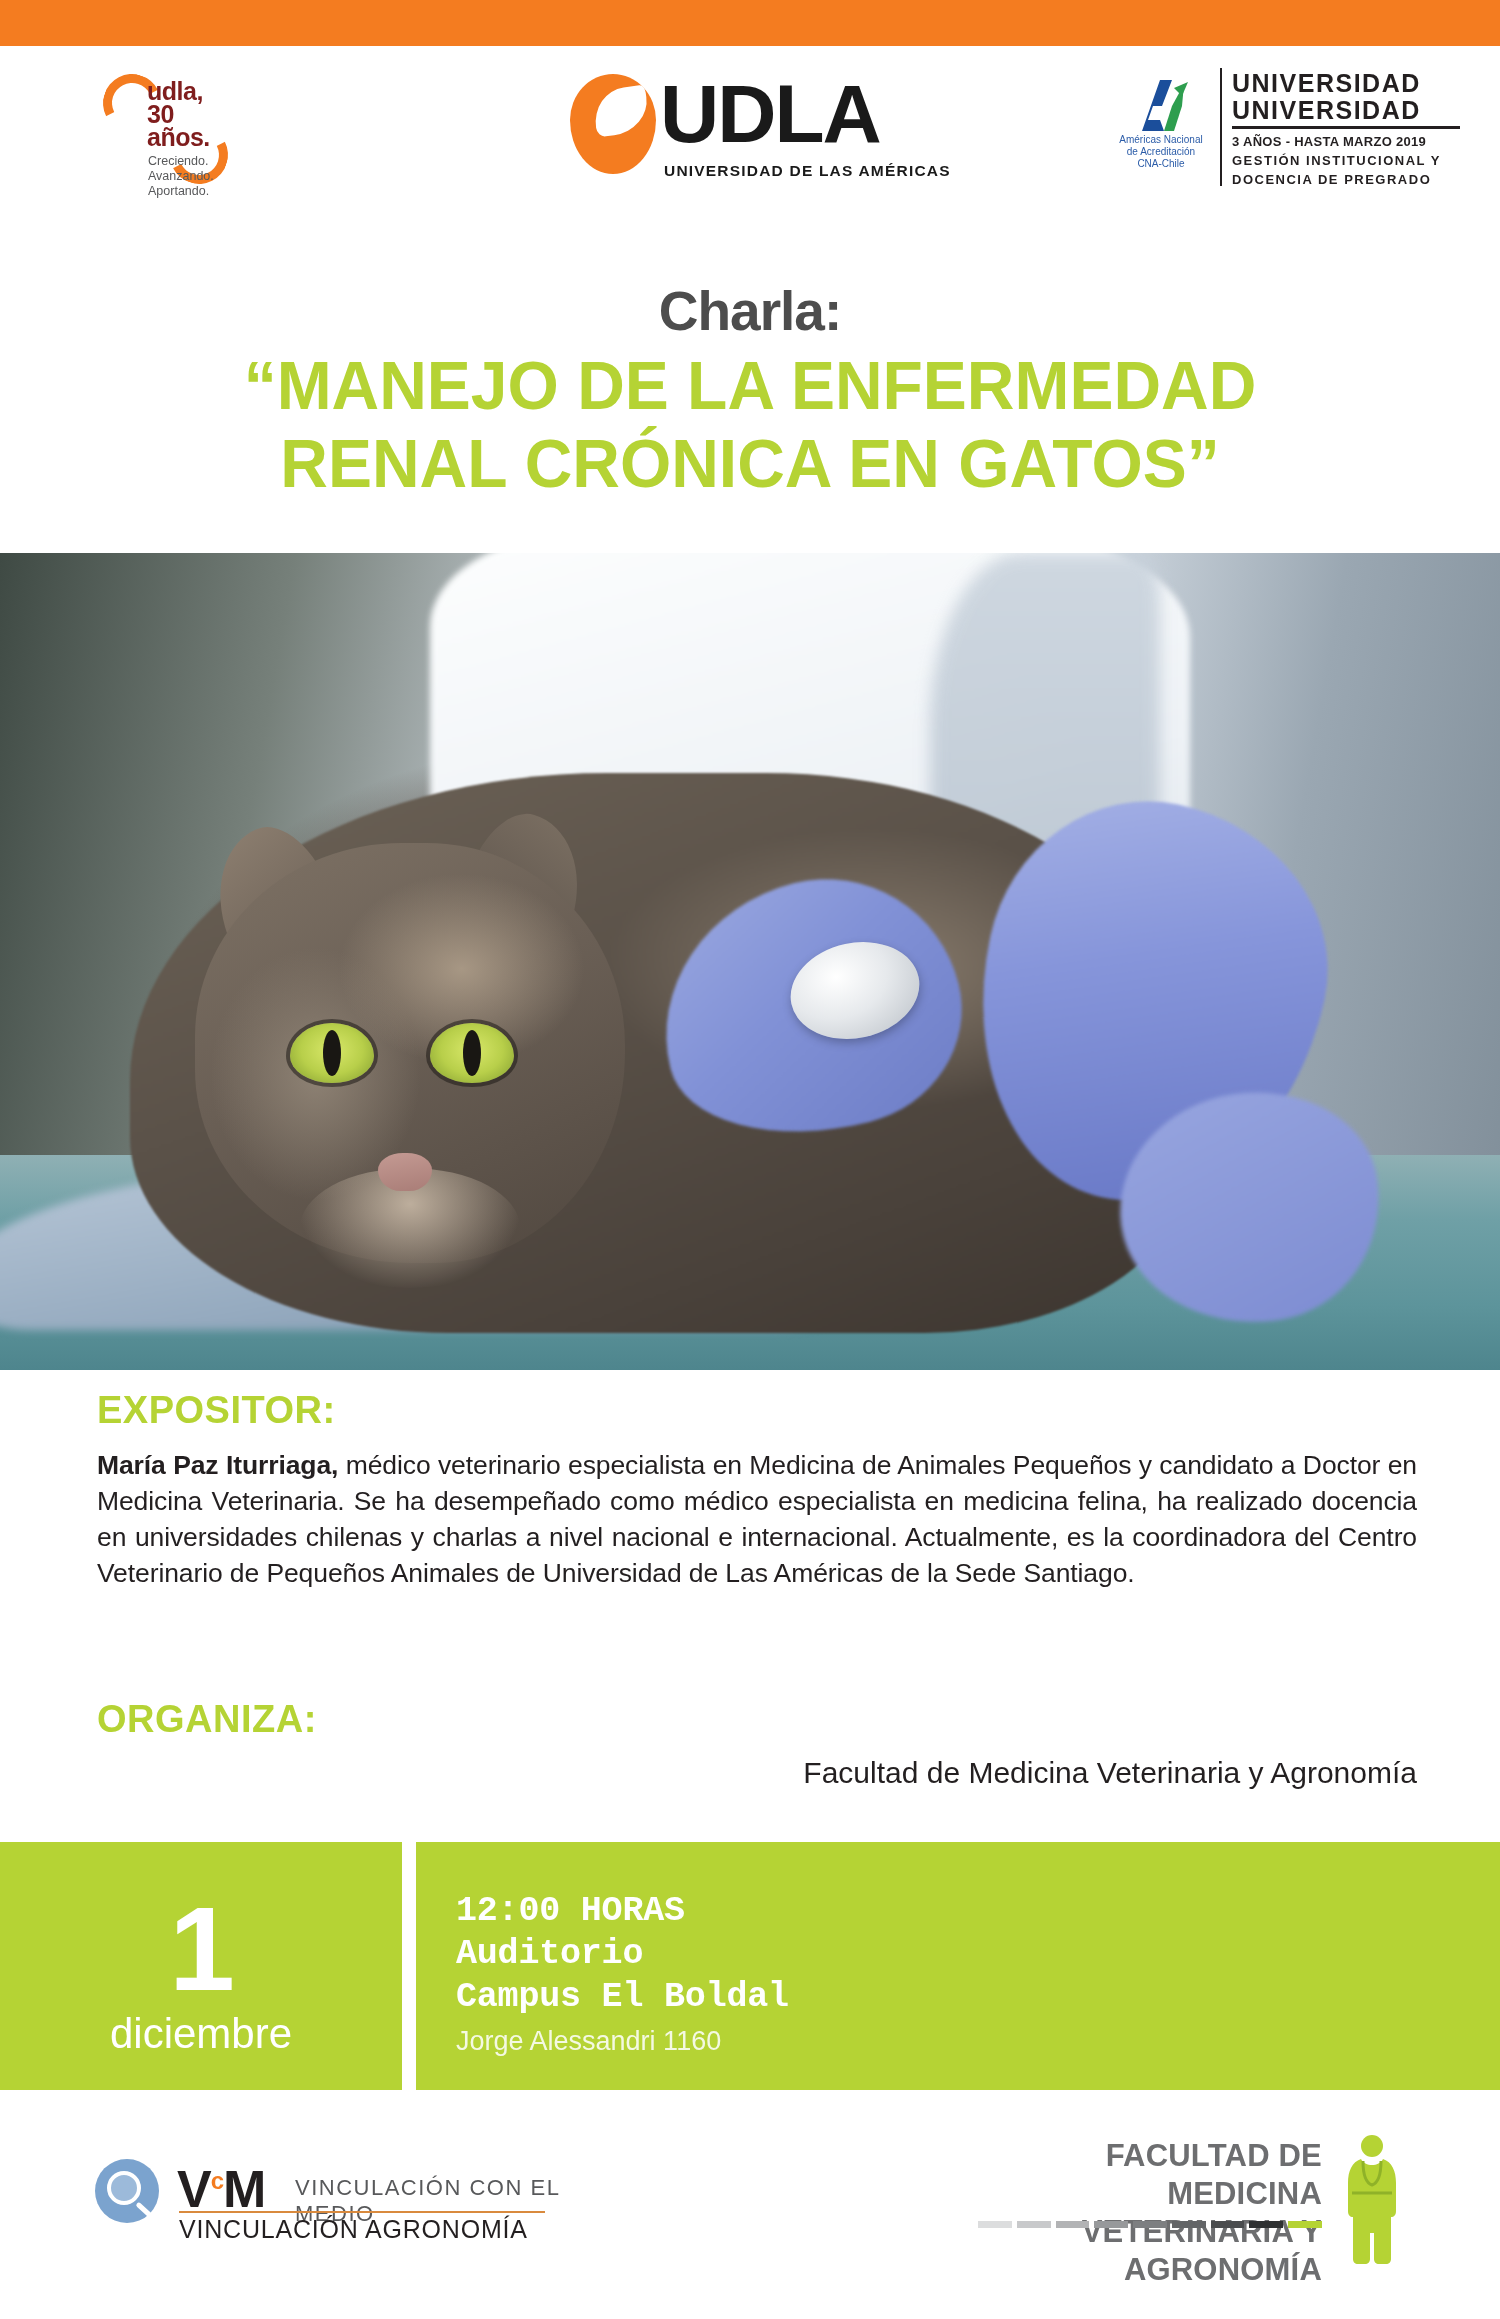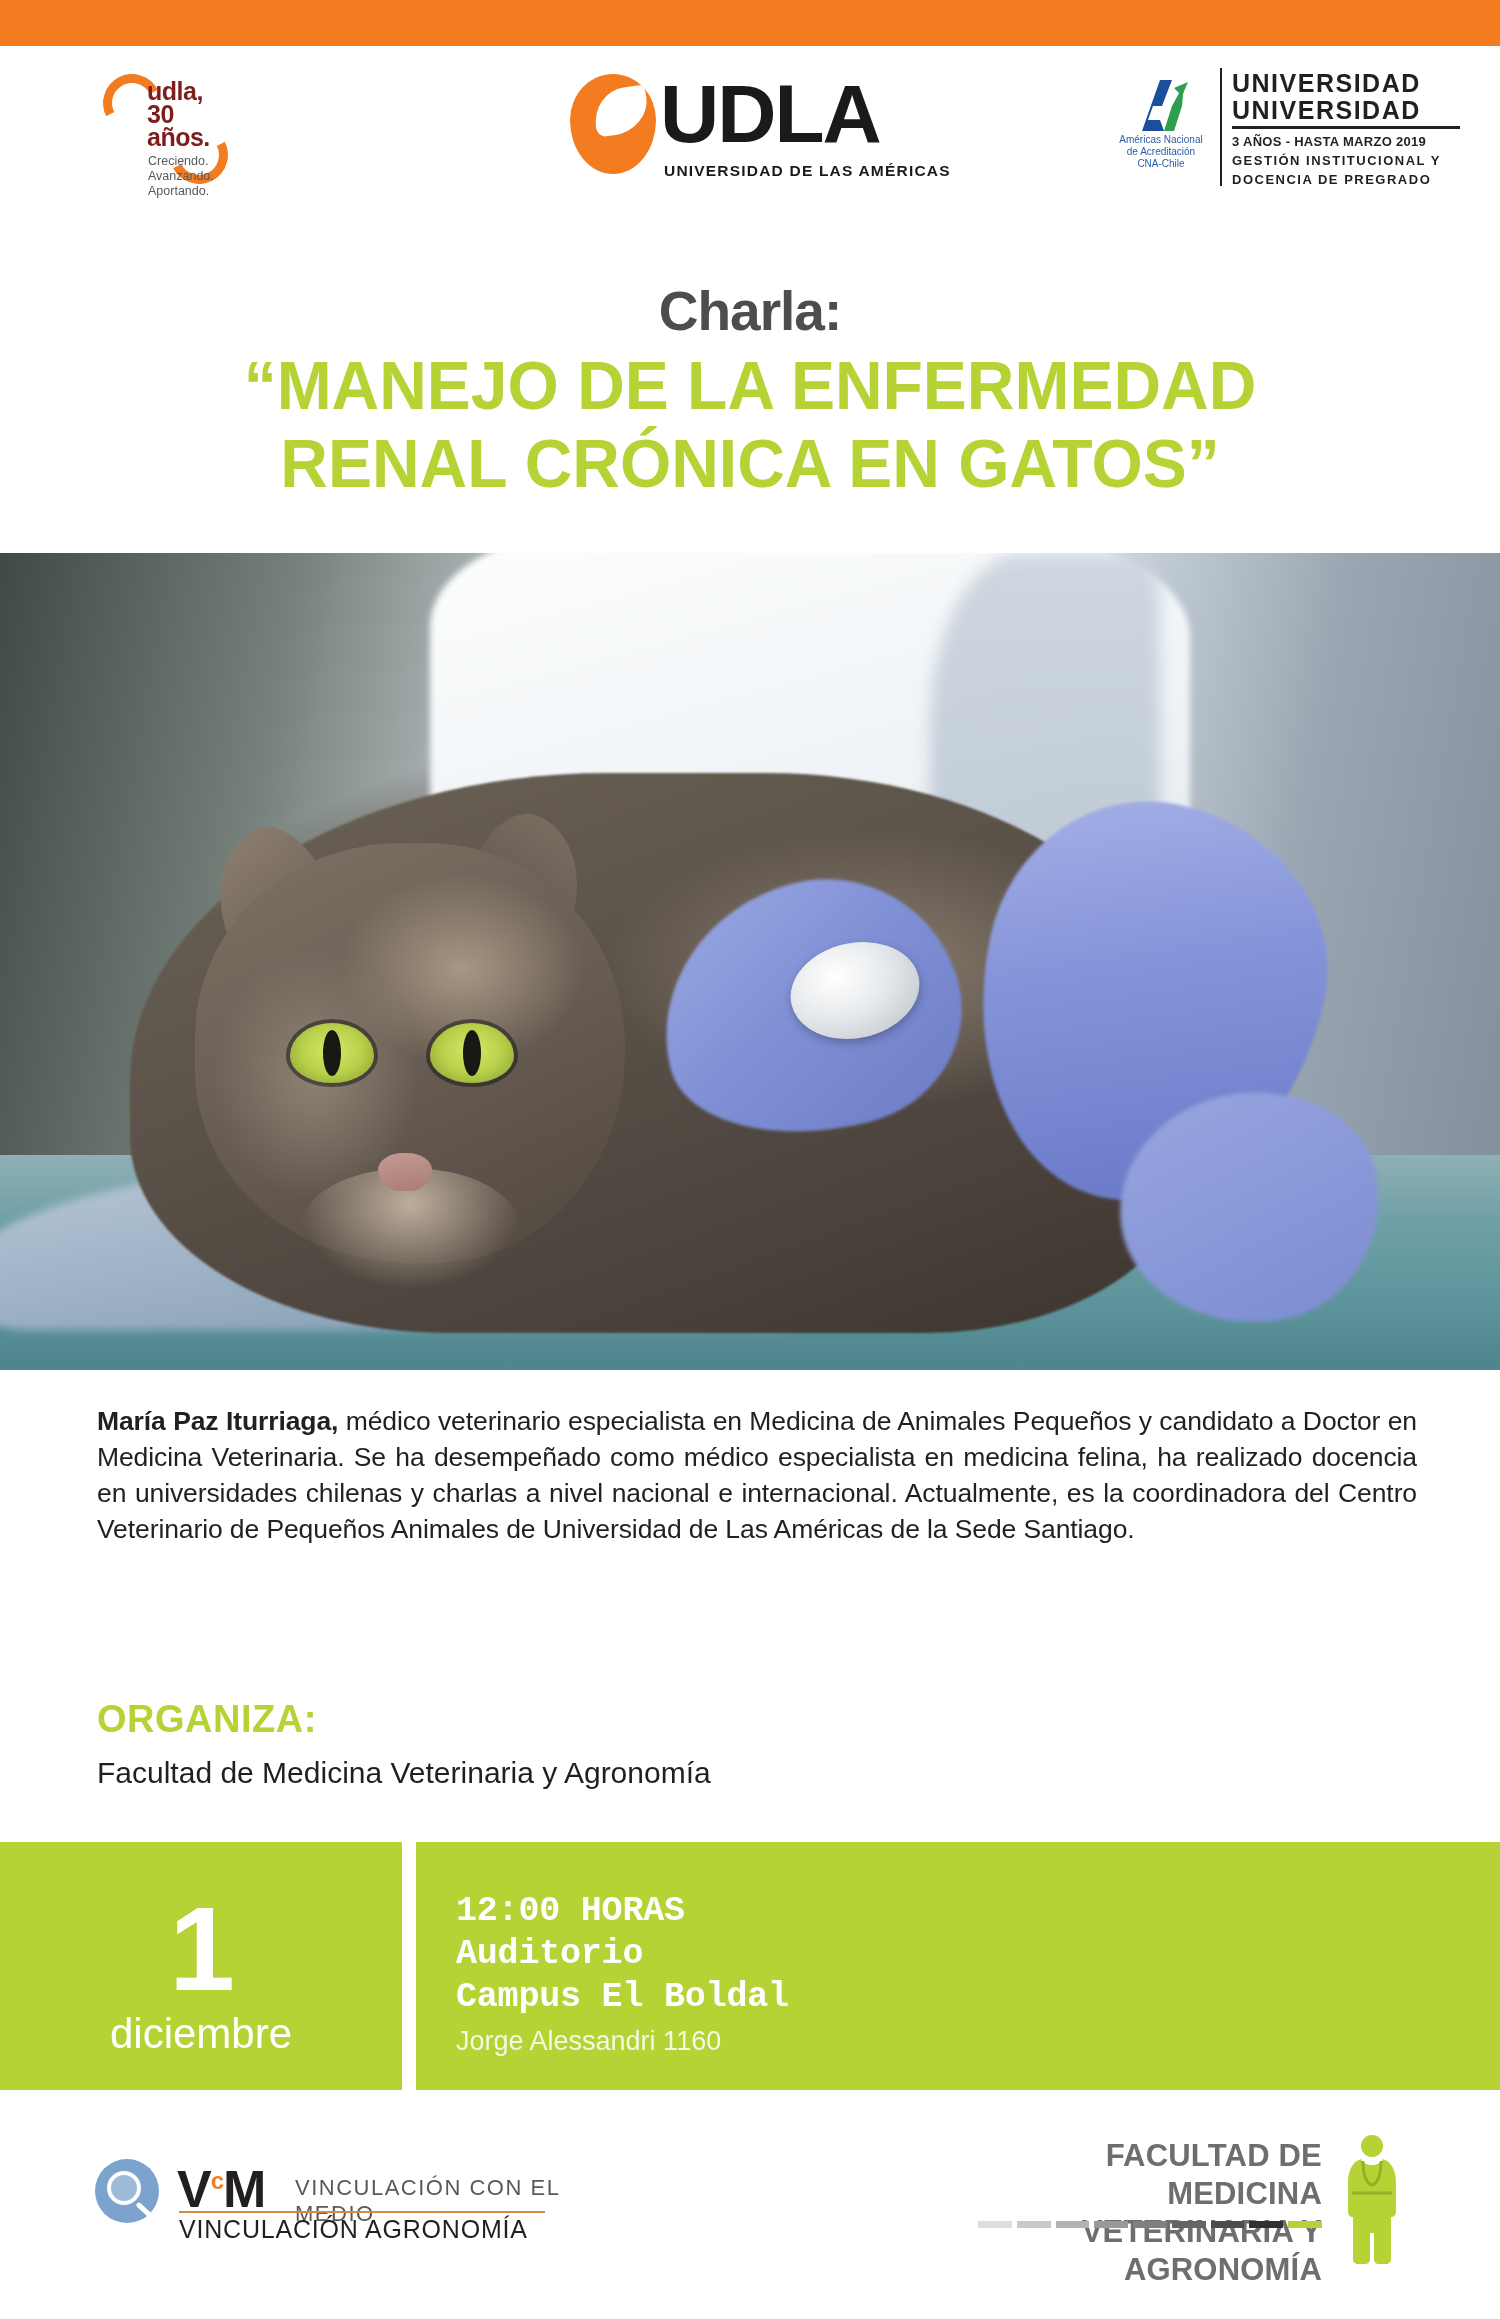--- a/index.html
+++ b/index.html
@@ -381,20 +381,21 @@
   .sec-organiza {
     position: absolute;
     left: 97px; top: 1697px;
     width: 1320px;
   }
   .org-text {
     margin-top: 13px;
     font-size: 30px;
     line-height: 38px;
     color: #231F20;
+    text-align: right;
   }
 
   
   .band {
     position: absolute;
     left: 0; top: 1842px;
     width: 1500px;
     height: 248px;
   }
   .band-date {
@@ -636,20 +637,21 @@
         <span class="pupil"></span>
       </div>
     <div class="eye-r">
         <span class="pupil"></span>
       </div>
     <div class="nose"></div>
     <div class="photo-blur-overlay"></div>
   </div>
 
   <div class="sec-expositor">
+    <div class="h-green">EXPOSITOR:</div>
     <p class="body-text"><b>María Paz Iturriaga,</b><span> médico veterinario especialista en Medicina de Animales Pequeños y candidato a Doctor en Medicina Veterinaria. Se ha desempeñado como médico especialista en medicina felina, ha realizado docencia en universidades chilenas y charlas a nivel nacional e internacional. Actualmente, es la coordinadora del Centro Veterinario de Pequeños Animales de Universidad de Las Américas de la Sede Santiago.</span></p>
   </div>
 
   <div class="sec-organiza">
     <div class="h-green">ORGANIZA:</div>
     <div class="org-text">Facultad de Medicina Veterinaria y Agronomía</div>
   </div>
 
   <div class="band">
     <div class="band-date"></div>

